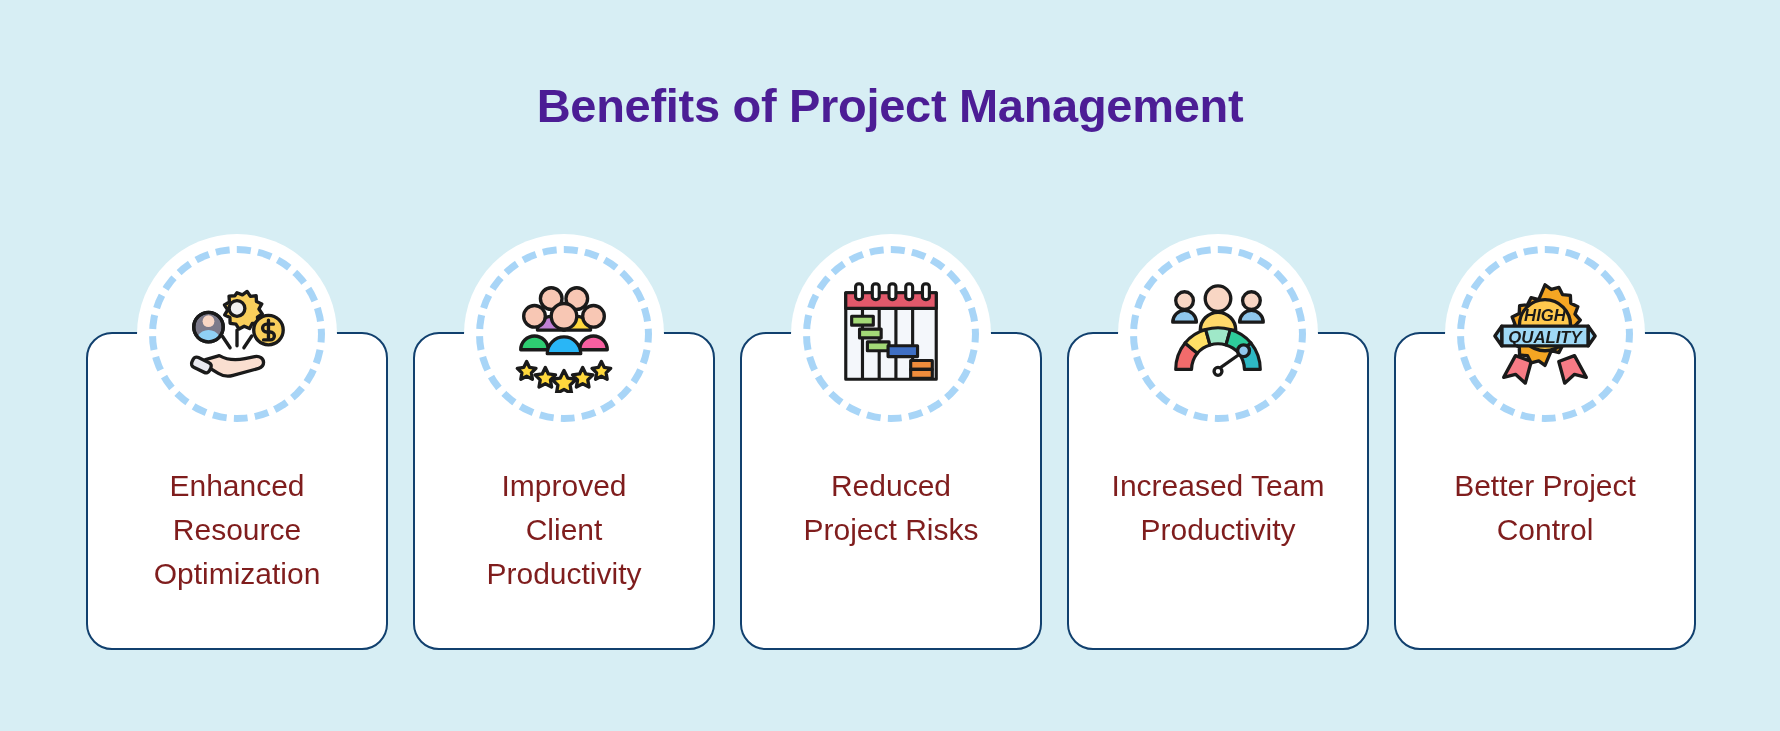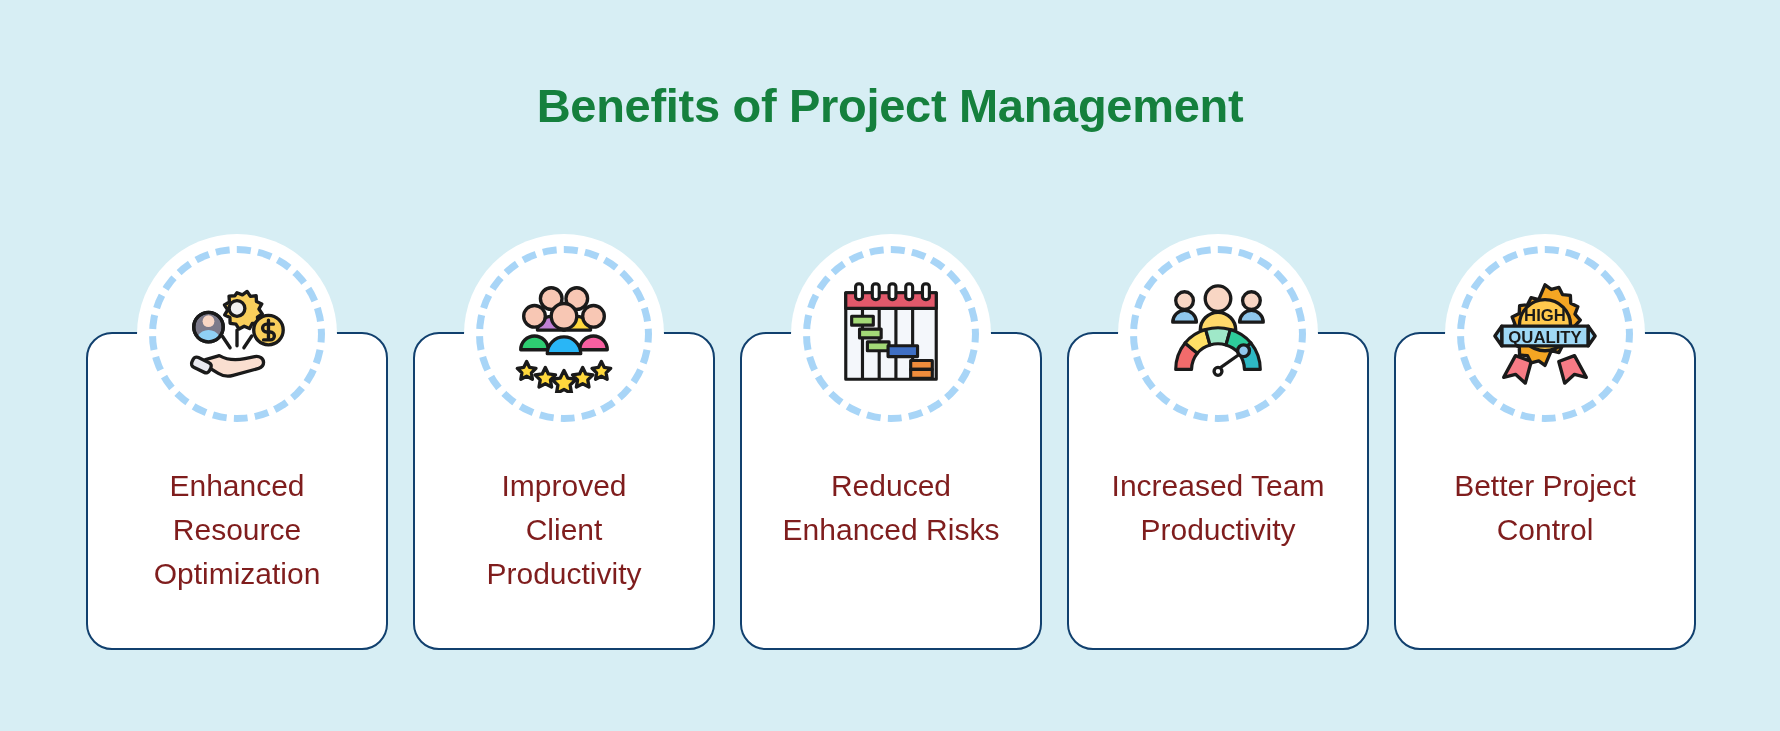--- a/index.html
+++ b/index.html
@@ -9,21 +9,21 @@
     font-family:"Liberation Sans", sans-serif;
     overflow:hidden;
     position:relative;
   }
   #page-title{
     position:absolute;
     top:78px;left:0;right:0;
     text-align:center;
     font-size:47px;
     font-weight:bold;
-    color:#15803d;
+    color:#4c1d95;
     letter-spacing:-0.3px;
   }
   #cards{
     position:absolute;
     top:332px;
     left:86px;
     width:1610px;
     display:flex;
     justify-content:space-between;
   }
@@ -50,20 +50,21 @@
     position:absolute;
     top:-100px;
     left:50%;
     transform:translateX(-50%);
     width:200px;height:200px;
     border-radius:50%;
     background:#ffffff;
     display:flex;
     align-items:center;
     justify-content:center;
+    font-style:italic;
   }
   .dash-ring{
     position:absolute;
     top:12px;left:12px;
     width:176px;height:176px;
     border-radius:50%;
     border:7px dashed #a8d5f7;
     box-sizing:border-box;
   }
   .icon-svg{position:relative;width:118px;height:118px;}
@@ -153,21 +154,21 @@
           <rect x="20" y="42" width="22" height="9" fill="#a3d977"></rect>
           <rect x="28" y="55" width="22" height="9" fill="#a3d977"></rect>
           <rect x="36" y="68" width="22" height="9" fill="#a3d977"></rect>
           <rect x="57" y="72" width="30" height="11" fill="#3f6fc4"></rect>
           <rect x="80" y="87" width="22" height="9" fill="#ef8c3c"></rect>
           <rect x="80" y="96" width="22" height="9" fill="#ef8c3c"></rect>
         </g>
       </svg>
     </div>
     <div class="card-label">Reduced
-Enhanced Risks</div>
+Project Risks</div>
   </div>
 
   <div class="card">
     <div class="icon-badge">
       <div class="dash-ring"></div>
       <svg class="icon-svg" viewBox="0 0 120 120">
         <g stroke="#1a1a1a" stroke-width="3.4" stroke-linejoin="round">
           <circle cx="26" cy="26" r="9" fill="#f8d6c4"></circle>
           <path d="M14 48 a12 12 0 0 1 24 0z" fill="#8fc7ec"></path>
           <circle cx="94" cy="26" r="9" fill="#f8d6c4"></circle>

